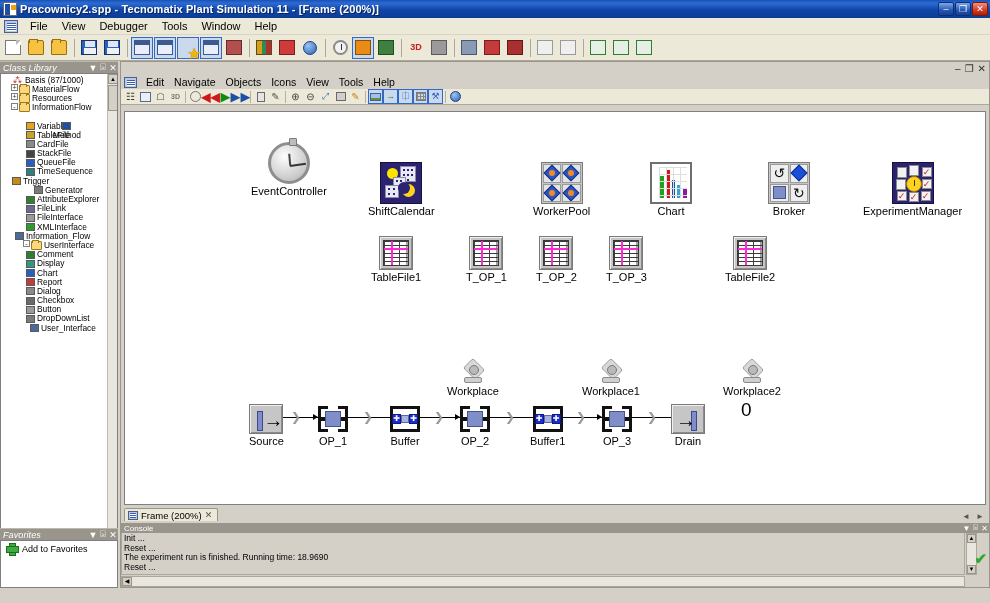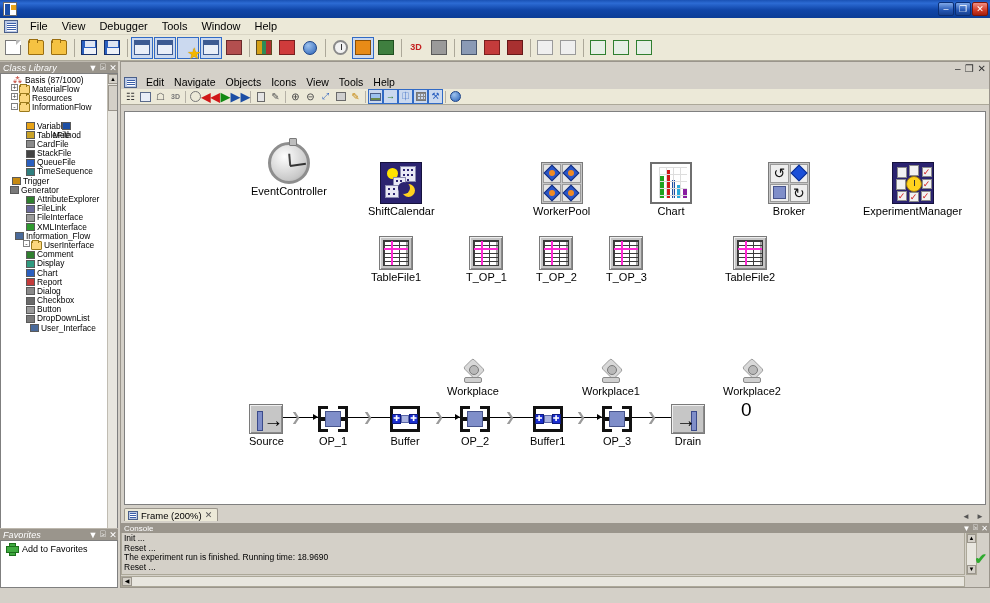--- a/index.html
+++ b/index.html
@@ -275,20 +275,21 @@
   .sb-ind.act { color:#222; }
   .sb-left { flex:1; }
 </style>
 </head>
 <body>
 
 <div class="app">
 
   <div class="titlebar">
     <div class="ticon"></div>
+    <div class="ttext">Pracownicy2.spp - Tecnomatix Plant Simulation 11 - [Frame  (200%)]</div>
     <div class="spacer"></div>
     <div class="wbtn">–</div>
     <div class="wbtn">❐</div>
     <div class="wbtn close">✕</div>
   </div>
 
   <div class="menubar">
     <div class="mico"></div>
     <div class="menuitem">File</div>
     <div class="menuitem">View</div>
@@ -451,21 +452,21 @@
             <div class="tnode" style="padding-left: 16px;">
               <span class="exp"></span>
               <span class="ti" style="background: rgb(47, 127, 127); border: 1px solid rgb(90, 90, 90); width: 9px; height: 8px; margin-top: 1px;"></span>
               <span class="lbl">TimeSequence</span>
             </div>
             <div class="tnode" style="">
               <span class="exp"></span>
               <span class="ti" style="background: rgb(199, 138, 18); border: 1px solid rgb(90, 90, 90); width: 9px; height: 8px; margin-top: 1px;"></span>
               <span class="lbl">Trigger</span>
             </div>
-            <div class="tnode" style="padding-left: 0;">
+            <div class="tnode" style="padding-left: 24px;">
               <span class="exp"></span>
               <span class="ti" style="background: rgb(122, 122, 122); border: 1px solid rgb(90, 90, 90); width: 9px; height: 8px; margin-top: 1px;"></span>
               <span class="lbl">Generator</span>
             </div>
             <div class="tnode" style="padding-left: 16px;">
               <span class="exp"></span>
               <span class="ti" style="background: rgb(47, 127, 47); border: 1px solid rgb(90, 90, 90); width: 9px; height: 8px; margin-top: 1px;"></span>
               <span class="lbl">AttributeExplorer</span>
             </div>
             <div class="tnode" style="padding-left: 16px;">

